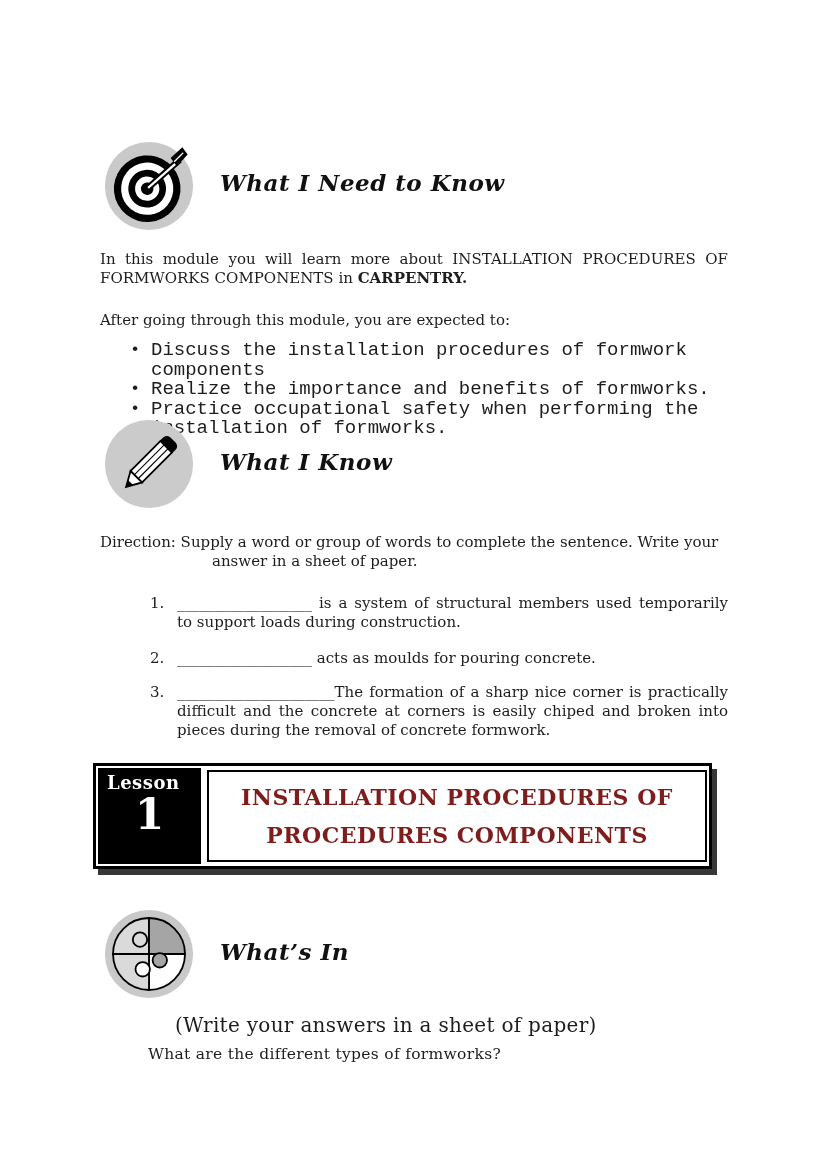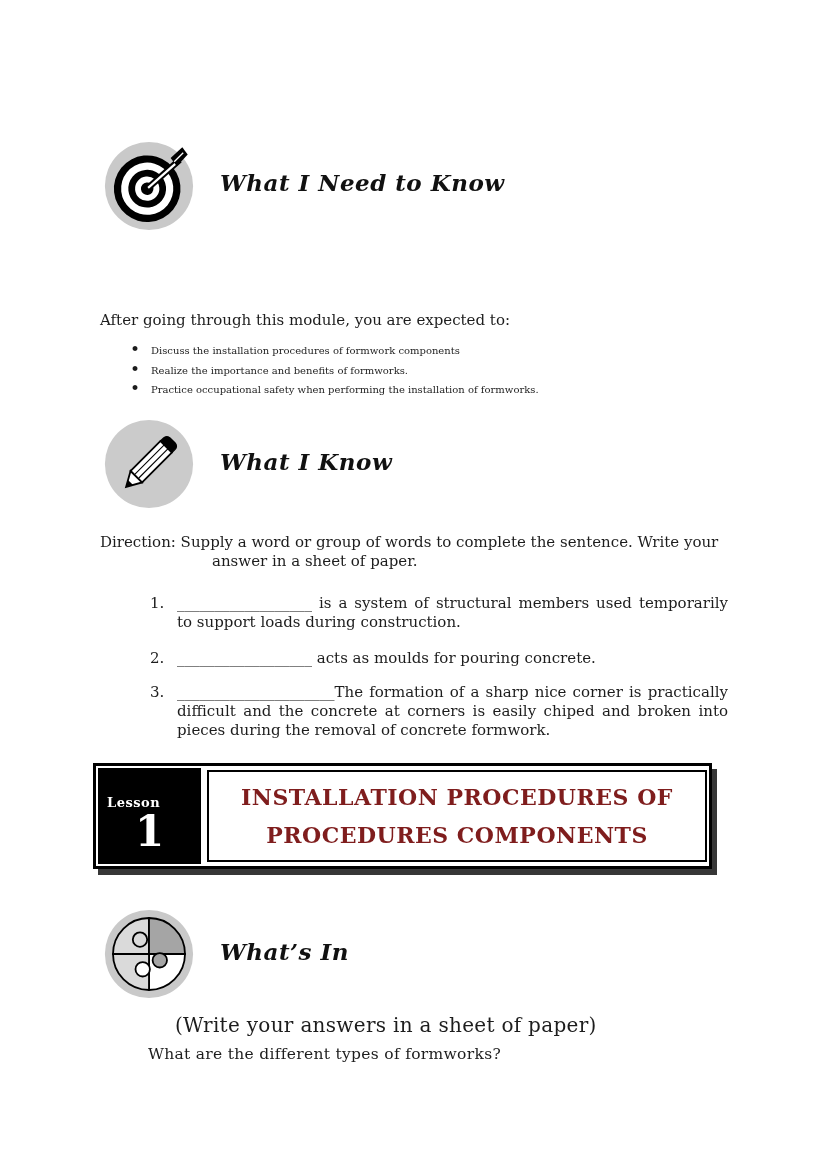--- a/index.html
+++ b/index.html
@@ -13,44 +13,43 @@
     position:absolute; font-style:italic; font-weight:700; font-size:23px;
     letter-spacing:0.5px; color:#111; font-family:"DejaVu Serif", serif;
   }
   .para {
     position:absolute; left:100px; width:628px; font-size:15px;
     line-height:19px; text-align:justify;
   }
   .bold { font-weight:700; }
   .objectives { position:absolute; left:128px; top:341px; width:606px; list-style:none; }
   .objectives li {
-    position:relative; font-size:10px; line-height:19.5px; padding-left:23px;
+    position:relative; font-size:19px; line-height:19.5px; padding-left:23px;font-family:Liberation Mono, monospace;
   }
   .objectives li::before {
     content:"\2022"; position:absolute; left:2px; top:-1px; font-size:17px;
   }
   .direction-line { position:absolute; font-size:15px; line-height:19px; }
   .question {
     position:absolute; left:150px; width:578px; font-size:15px; line-height:19px;
     text-align:justify; padding-left:27px;
   }
   .qnum { position:absolute; left:0; top:0; }
   .banner {
     position:absolute; left:93px; top:763px; width:619px; height:106px;
     border:3px solid #000; background:#fff; box-shadow:5px 6px 0 #373737;
     display:flex; padding:2px;
   }
   .banner-left {
     width:103px; background:#000; color:#fff; display:flex; flex-direction:column;
     align-items:center; flex-shrink:0;
   }
   .banner-lesson {
-    align-self:flex-start; padding:4px 0 0 9px; font-weight:700; font-size:13px;
+    align-self:flex-start; padding:4px 0 0 9px; font-weight:700; font-size:18px;
     letter-spacing:0.5px;
-    margin-top:23px;
   }
   .banner-number { font-weight:700; font-size:42px; line-height:1.05; }
   .banner-right {
     flex:1; border:2px solid #000; margin:2px 0 2px 6px; display:flex;
     flex-direction:column; justify-content:space-evenly; align-items:center;
     text-align:center; font-weight:700; font-size:22px; letter-spacing:0.5px;
     color:#7f1d1d;
   }
   .note-line { position:absolute; font-size:20px; letter-spacing:0.3px; }
   .footer {
@@ -75,20 +74,21 @@
         <circle cx="48" cy="53" r="7" fill="#000"></circle>
       </g>
       <line x1="49" y1="52" x2="84" y2="21" stroke="#000" stroke-width="7"></line>
       <line x1="49" y1="52" x2="83" y2="22" stroke="#fff" stroke-width="2.5"></line>
       <polygon points="74,19 87,7 93,15 81,28" fill="#000"></polygon>
       <line x1="78" y1="23" x2="88" y2="13" stroke="#fff" stroke-width="1.5"></line>
     </svg>
   </div>
   <div class="section-heading" style="left:220px; top:169px;">What I Need to Know</div>
 
+  <p class="para" style="top:250px;"><span>In this module you will learn more about INSTALLATION PROCEDURES OF FORMWORKS COMPONENTS in </span><span class="bold">CARPENTRY.</span></p>
 
   <p class="para" style="top:311px;">After going through this module, you are expected to:</p>
 
   <ul class="objectives">
     <li>Discuss the installation procedures of formwork components</li>
     <li>Realize the importance and benefits of formworks.</li>
     <li>Practice occupational safety when performing the installation of formworks.</li>
   </ul>
 
   <div class="icon-circle" style="left:104px; top:419px;">

